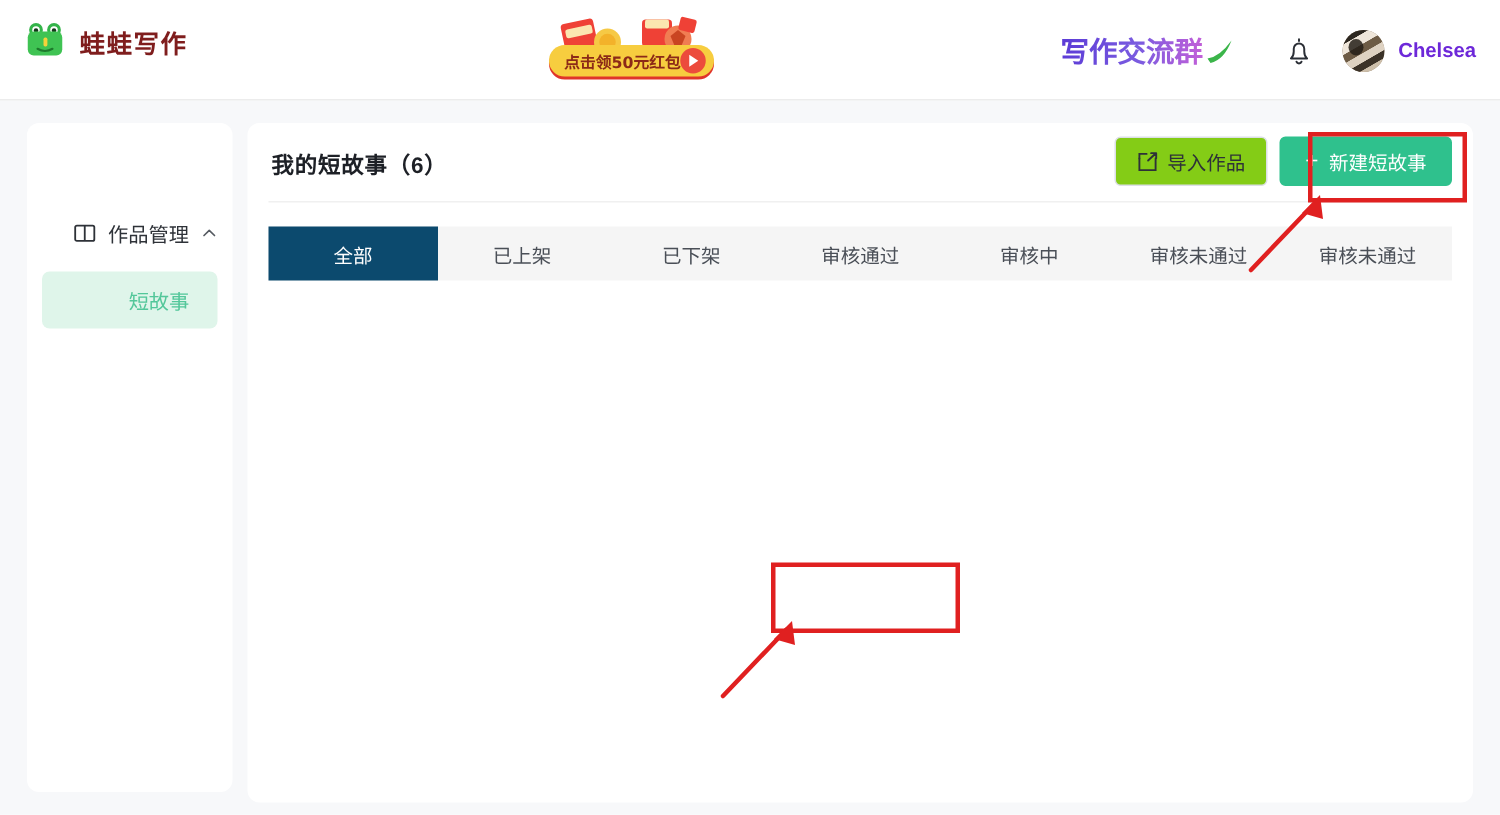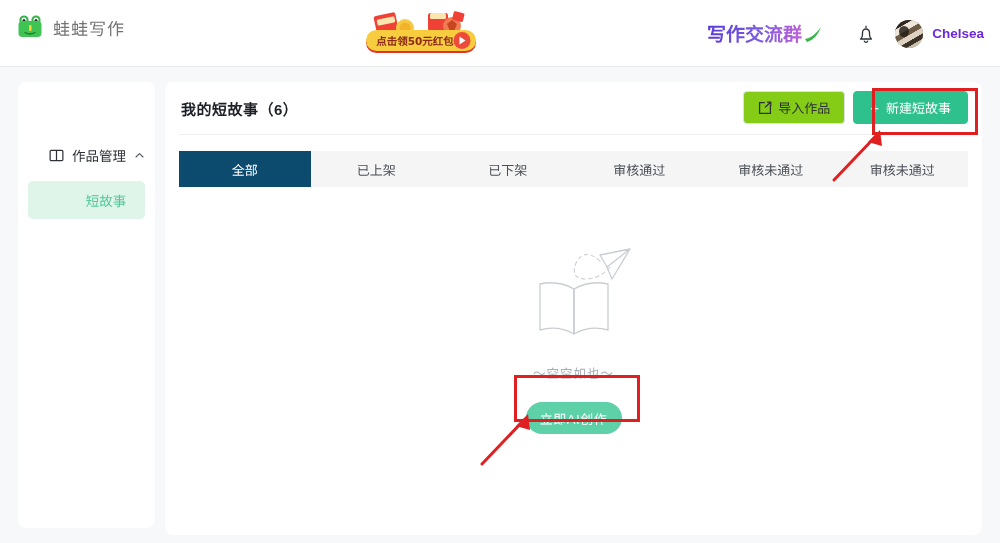--- a/index.html
+++ b/index.html
@@ -19,21 +19,21 @@
     width: 1000px; height: 67px;
     background: #ffffff;
     border-bottom: 1px solid #ececec;
   }
   .brand {
     position: absolute; left: 16px; top: 13px;
     display: flex; align-items: center; gap: 9px;
   }
   .frog-logo { width: 28px; height: 28px; display: block; }
   .brand-name {
-    font-size: 17px; color: #737373; font-weight: 400;
+    font-size: 17px; color: #7f1d1d; font-weight: 700;
     letter-spacing: 1px;
   }
 
   
   .promo {
     position: absolute; left: 358px; top: 8px;
     width: 126px; height: 50px;
   }
   .promo svg { display: block; }
 
@@ -285,44 +285,30 @@
       <div class="tab">
         <span>已上架</span>
       </div>
       <div class="tab">
         <span>已下架</span>
       </div>
       <div class="tab">
         <span>审核通过</span>
       </div>
       <div class="tab">
+        <span>审核中</span>
+      </div>
+      <div class="tab">
         <span>审核未通过</span>
       </div>
       <div class="tab">
         <span>审核未通过</span>
       </div>
     </div>
 
-    <div class="empty">
-      <svg class="empty-art" viewBox="0 0 160 120">
-
-        <path d="M106 22 L136 16 L118 46 L113 34 Z" fill="none" stroke="#c9cdd3" stroke-width="1.3" stroke-linejoin="round"></path>
-        <path d="M113 34 L136 16" fill="none" stroke="#c9cdd3" stroke-width="1.3"></path>
-
-        <path d="M106 28 q-16 -14 -24 2 q-6 16 10 16 q14 0 26 -14" fill="none" stroke="#cfd3d9" stroke-width="1.2" stroke-dasharray="3.5 3.5" stroke-linecap="round"></path>
-
-        <path d="M80 56 q-16 -9 -34 -5 v46 q18 -5 34 4 z" fill="#ffffff" stroke="#c9cdd3" stroke-width="1.3" stroke-linejoin="round"></path>
-        <path d="M80 56 q16 -9 34 -5 v46 q-18 -5 -34 4 z" fill="#ffffff" stroke="#c9cdd3" stroke-width="1.3" stroke-linejoin="round"></path>
-        <path d="M80 56 v45" stroke="#c9cdd3" stroke-width="1.3"></path>
-      </svg>
-      <div class="empty-text">～空空如也～</div>
-      <div class="btn-ai">
-        <span>立即AI创作</span>
-      </div>
-    </div>
   </div>
 
   <div class="anno-box" id="anno-new"></div>
   <div class="anno-box" id="anno-ai"></div>
 
   <svg class="anno-arrow" id="arrow-new" viewBox="0 0 60 58">
     <path d="M4 52 L46 8" stroke="#e02020" stroke-width="3" stroke-linecap="round"></path>
     <path d="M50 2 L38 14 L52 18 Z" fill="#e02020"></path>
   </svg>
   <svg class="anno-arrow" id="arrow-ai" viewBox="0 0 60 58">

